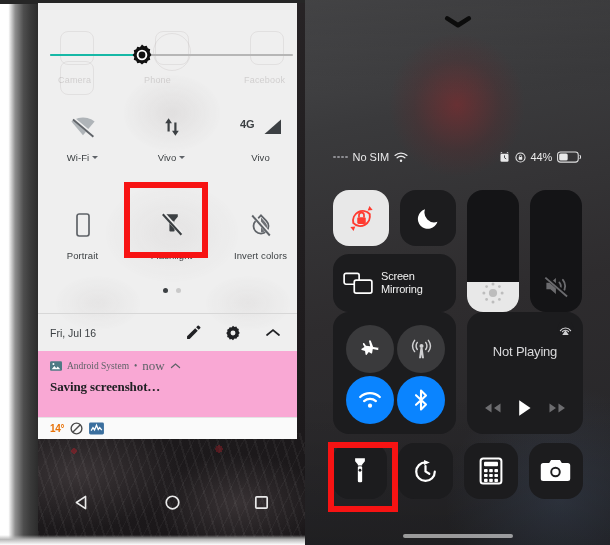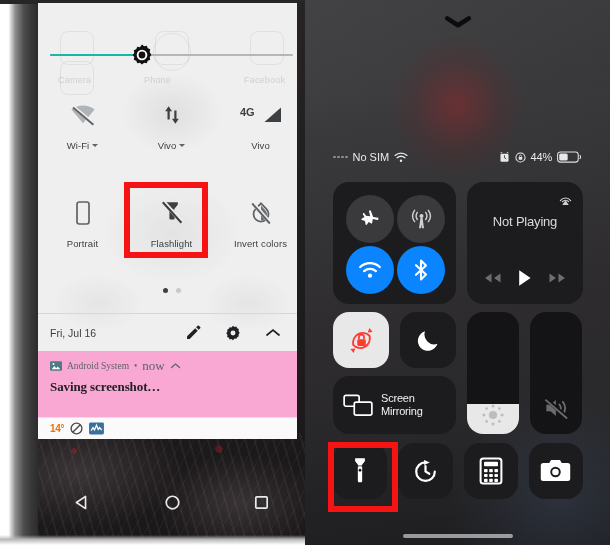--- a/index.html
+++ b/index.html
@@ -96,21 +96,21 @@
   .br-thumb {
     position: absolute; left: 80px; top: -1px; width: 24px; height: 24px;
   }
 
   
   .qs-row { position: absolute; left: 0; width: 267px; display: flex; }
   .qs-row.r1 { top: 80px; }
   .qs-row.r2 { top: 178px; }
   .qs-tile {
     flex: 1 1 0; display: flex; flex-direction: column;
-    align-items: center; justify-content: center; height: 80px;
+    align-items: center; justify-content: flex-end; height: 80px;
     position: relative;
   }
   .qs-ic { height: 38px; display: flex; align-items: center; justify-content: center; }
   .qs-lbl {
     font-size: 9.5px; color: #3c4043; letter-spacing: .1px;
     display: flex; align-items: center; gap: 3px; margin-top: 6px;
   }
   .caret-dn {
     width: 0; height: 0; border-left: 3.2px solid transparent;
     border-right: 3.2px solid transparent; border-top: 3.8px solid #5f6368;
@@ -512,89 +512,20 @@
             <rect x="0.6" y="0.7" width="21.5" height="10.6" rx="3" fill="none" stroke="#e9e9ea" stroke-width="1.1" opacity=".95"></rect>
             <rect x="2.3" y="2.4" width="8.8" height="7.2" rx="1.6" fill="#e9e9ea"></rect>
             <path fill="none" stroke="#e9e9ea" stroke-width="1.1" d="M23.6 4.1a2.4 2.4 0 010 3.8"></path>
           </svg>
         </span>
       </div>
     </div>
 
     <div class="cc">
 
-      <div class="cc-row row1">
-        <div class="cc-card conn-card">
-          <div class="conn-grid">
-            <div class="conn-btn">
-              <span>
-                <svg width="23" height="23" viewBox="0 0 24 24">
-                  <path fill="#ffffff" d="M21.5 10.4l-6.7-1.1 -2.5-6.4c-.3-.7-1-.9-1.5-.4-.3.3-.4.7-.3 1.1l1.2 5.1-4.4-.7L5.5 5.6c-.3-.4-.9-.4-1.2 0s-.3.8-.1 1.1l1.5 2.6-2.9 2c-.5.4-.4 1.1.2 1.3l3.3 1 .5 3.4c.1.6.8.9 1.2.4l2.2-2.7 2.5 1.5c.4.2.9 0 1-.5l.7-4.3 5 1c.5.1 1-.3 1-.8s-.3-1-.9-1.2z"></path>
-                </svg>
-              </span>
-            </div>
-            <div class="conn-btn">
-              <span>
-                <svg width="23" height="23" viewBox="0 0 24 24">
-                  <circle cx="12" cy="8.3" r="2.1" fill="#d0d0d2"></circle>
-                  <path fill="#d0d0d2" d="M10.9 10.3h2.2L14.6 21h-2.1l-.5-3.6h-.1L11.5 21H9.4z"></path>
-                  <path fill="none" stroke="#d0d0d2" stroke-width="1.5" stroke-linecap="round" d="M7.6 4.6a6.6 6.6 0 000 7.4M16.4 4.6a6.6 6.6 0 010 7.4"></path>
-                  <path fill="none" stroke="#d0d0d2" stroke-width="1.5" stroke-linecap="round" d="M4.8 2.4a10 10 0 000 11.8M19.2 2.4a10 10 0 010 11.8"></path>
-                </svg>
-              </span>
-            </div>
-            <div class="conn-btn on">
-              <span>
-                <svg width="24" height="19" viewBox="0 0 26 20">
-                  <path fill="none" stroke="#ffffff" stroke-width="2.5" stroke-linecap="round" d="M2.4 6.2a15.5 15.5 0 0121.2 0"></path>
-                  <path fill="none" stroke="#ffffff" stroke-width="2.5" stroke-linecap="round" d="M6.6 10.6a9.8 9.8 0 0112.8 0"></path>
-                  <circle cx="13" cy="15.6" r="2.3" fill="#ffffff"></circle>
-                </svg>
-              </span>
-            </div>
-            <div class="conn-btn on">
-              <span>
-                <svg width="22" height="24" viewBox="0 0 20 24">
-                  <path fill="none" stroke="#ffffff" stroke-width="2.1" stroke-linejoin="round" stroke-linecap="round" d="M5 7.2l10 9.4-5 4.8V2.6l5 4.8-10 9.4"></path>
-                </svg>
-              </span>
-            </div>
-          </div>
-        </div>
-
-        <div class="cc-card media-card">
-          <div class="md-airplay">
-            <svg width="17" height="17" viewBox="0 0 18 18">
-              <circle cx="9" cy="9" r="8.5" fill="#1c1c1e"></circle>
-              <path fill="none" stroke="#d0d0d2" stroke-width="1.2" stroke-linecap="round" d="M3.6 11.3a6.6 6.6 0 0110.8 0"></path>
-              <path fill="none" stroke="#d0d0d2" stroke-width="1.2" stroke-linecap="round" d="M5.8 12.4a4 4 0 016.4 0"></path>
-              <path fill="#d0d0d2" d="M9 10.6l3.4 5.3H5.6z"></path>
-            </svg>
-          </div>
-          <div class="md-title">Not Playing</div>
-          <div class="md-ctrls">
-            <span>
-              <svg width="21" height="14" viewBox="0 0 22 14">
-                <path fill="#6d6d70" d="M10 2.2v9.6L3.2 7zM19.4 2.2v9.6L12.6 7z"></path>
-              </svg>
-            </span>
-            <span>
-              <svg width="17" height="20" viewBox="0 0 18 20">
-                <path fill="#ffffff" d="M3.4 1.8l12 8.2-12 8.2z"></path>
-              </svg>
-            </span>
-            <span>
-              <svg width="21" height="14" viewBox="0 0 22 14">
-                <path fill="#6d6d70" d="M2.6 2.2v9.6L9.4 7zM12 2.2v9.6L18.8 7z"></path>
-              </svg>
-            </span>
-          </div>
-        </div>
-      </div>
-
       <div class="cc-row row2">
         <div class="left-stack">
           <div class="ls-top">
             <div class="sq-btn active">
               <span>
                 <svg width="31" height="31" viewBox="0 0 32 32">
                   <path fill="none" stroke="#ff3b30" stroke-width="2" stroke-linecap="round" d="M7.4 20.6a10 10 0 0017-9.1M24.6 11.4a10 10 0 00-17 9.1"></path>
                   <path fill="#ff3b30" d="M24.2 3.2l3.3 4-5.1.5zM7.8 28.8l-3.3-4 5.1-.5z"></path>
                   <rect x="11.6" y="14.6" width="8.8" height="7" rx="1.5" fill="#ff3b30"></rect>
                   <path fill="none" stroke="#ff3b30" stroke-width="1.8" d="M13.4 14.6v-2a2.6 2.6 0 015.2 0v2"></path>
@@ -644,20 +575,89 @@
 
         <div class="slider">
           <div class="sl-fill" id="vol-fill" style="height: 0px;"></div>
           <div class="sl-icon" id="vol-icon" style="bottom: 14px;">
             <svg width="27" height="24" viewBox="0 0 28 24">
               <path fill="#6b6b6e" d="M3.5 8.6h4.2L13.4 3.8v16.4L7.7 15.4H3.5z"></path>
               <path fill="none" stroke="#6b6b6e" stroke-width="1.9" stroke-linecap="round" d="M17 8.4a5.6 5.6 0 010 7.2M20.6 5.6a9.8 9.8 0 010 12.8"></path>
               <line x1="2.4" y1="2.2" x2="25" y2="21.8" stroke="#141416" stroke-width="4"></line>
               <line x1="2.4" y1="3.3" x2="25" y2="22.9" stroke="#6b6b6e" stroke-width="1.9"></line>
             </svg>
+          </div>
+        </div>
+      </div>
+
+      <div class="cc-row row1">
+        <div class="cc-card conn-card">
+          <div class="conn-grid">
+            <div class="conn-btn">
+              <span>
+                <svg width="23" height="23" viewBox="0 0 24 24">
+                  <path fill="#ffffff" d="M21.5 10.4l-6.7-1.1 -2.5-6.4c-.3-.7-1-.9-1.5-.4-.3.3-.4.7-.3 1.1l1.2 5.1-4.4-.7L5.5 5.6c-.3-.4-.9-.4-1.2 0s-.3.8-.1 1.1l1.5 2.6-2.9 2c-.5.4-.4 1.1.2 1.3l3.3 1 .5 3.4c.1.6.8.9 1.2.4l2.2-2.7 2.5 1.5c.4.2.9 0 1-.5l.7-4.3 5 1c.5.1 1-.3 1-.8s-.3-1-.9-1.2z"></path>
+                </svg>
+              </span>
+            </div>
+            <div class="conn-btn">
+              <span>
+                <svg width="23" height="23" viewBox="0 0 24 24">
+                  <circle cx="12" cy="8.3" r="2.1" fill="#d0d0d2"></circle>
+                  <path fill="#d0d0d2" d="M10.9 10.3h2.2L14.6 21h-2.1l-.5-3.6h-.1L11.5 21H9.4z"></path>
+                  <path fill="none" stroke="#d0d0d2" stroke-width="1.5" stroke-linecap="round" d="M7.6 4.6a6.6 6.6 0 000 7.4M16.4 4.6a6.6 6.6 0 010 7.4"></path>
+                  <path fill="none" stroke="#d0d0d2" stroke-width="1.5" stroke-linecap="round" d="M4.8 2.4a10 10 0 000 11.8M19.2 2.4a10 10 0 010 11.8"></path>
+                </svg>
+              </span>
+            </div>
+            <div class="conn-btn on">
+              <span>
+                <svg width="24" height="19" viewBox="0 0 26 20">
+                  <path fill="none" stroke="#ffffff" stroke-width="2.5" stroke-linecap="round" d="M2.4 6.2a15.5 15.5 0 0121.2 0"></path>
+                  <path fill="none" stroke="#ffffff" stroke-width="2.5" stroke-linecap="round" d="M6.6 10.6a9.8 9.8 0 0112.8 0"></path>
+                  <circle cx="13" cy="15.6" r="2.3" fill="#ffffff"></circle>
+                </svg>
+              </span>
+            </div>
+            <div class="conn-btn on">
+              <span>
+                <svg width="22" height="24" viewBox="0 0 20 24">
+                  <path fill="none" stroke="#ffffff" stroke-width="2.1" stroke-linejoin="round" stroke-linecap="round" d="M5 7.2l10 9.4-5 4.8V2.6l5 4.8-10 9.4"></path>
+                </svg>
+              </span>
+            </div>
+          </div>
+        </div>
+
+        <div class="cc-card media-card">
+          <div class="md-airplay">
+            <svg width="17" height="17" viewBox="0 0 18 18">
+              <circle cx="9" cy="9" r="8.5" fill="#1c1c1e"></circle>
+              <path fill="none" stroke="#d0d0d2" stroke-width="1.2" stroke-linecap="round" d="M3.6 11.3a6.6 6.6 0 0110.8 0"></path>
+              <path fill="none" stroke="#d0d0d2" stroke-width="1.2" stroke-linecap="round" d="M5.8 12.4a4 4 0 016.4 0"></path>
+              <path fill="#d0d0d2" d="M9 10.6l3.4 5.3H5.6z"></path>
+            </svg>
+          </div>
+          <div class="md-title">Not Playing</div>
+          <div class="md-ctrls">
+            <span>
+              <svg width="21" height="14" viewBox="0 0 22 14">
+                <path fill="#6d6d70" d="M10 2.2v9.6L3.2 7zM19.4 2.2v9.6L12.6 7z"></path>
+              </svg>
+            </span>
+            <span>
+              <svg width="17" height="20" viewBox="0 0 18 20">
+                <path fill="#ffffff" d="M3.4 1.8l12 8.2-12 8.2z"></path>
+              </svg>
+            </span>
+            <span>
+              <svg width="21" height="14" viewBox="0 0 22 14">
+                <path fill="#6d6d70" d="M2.6 2.2v9.6L9.4 7zM12 2.2v9.6L18.8 7z"></path>
+              </svg>
+            </span>
           </div>
         </div>
       </div>
 
       <div class="cc-row row3">
         <div class="sq-btn">
           <span>
             <svg width="26" height="30" viewBox="0 0 26 32">
               <path fill="#ffffff" d="M7.8 2.4h10.4v3.2l-2.9 3.4v1.2h-4.6V9L7.8 5.6z"></path>
               <rect x="10.7" y="10.9" width="4.6" height="17" rx="1.3" fill="#ffffff"></rect>

